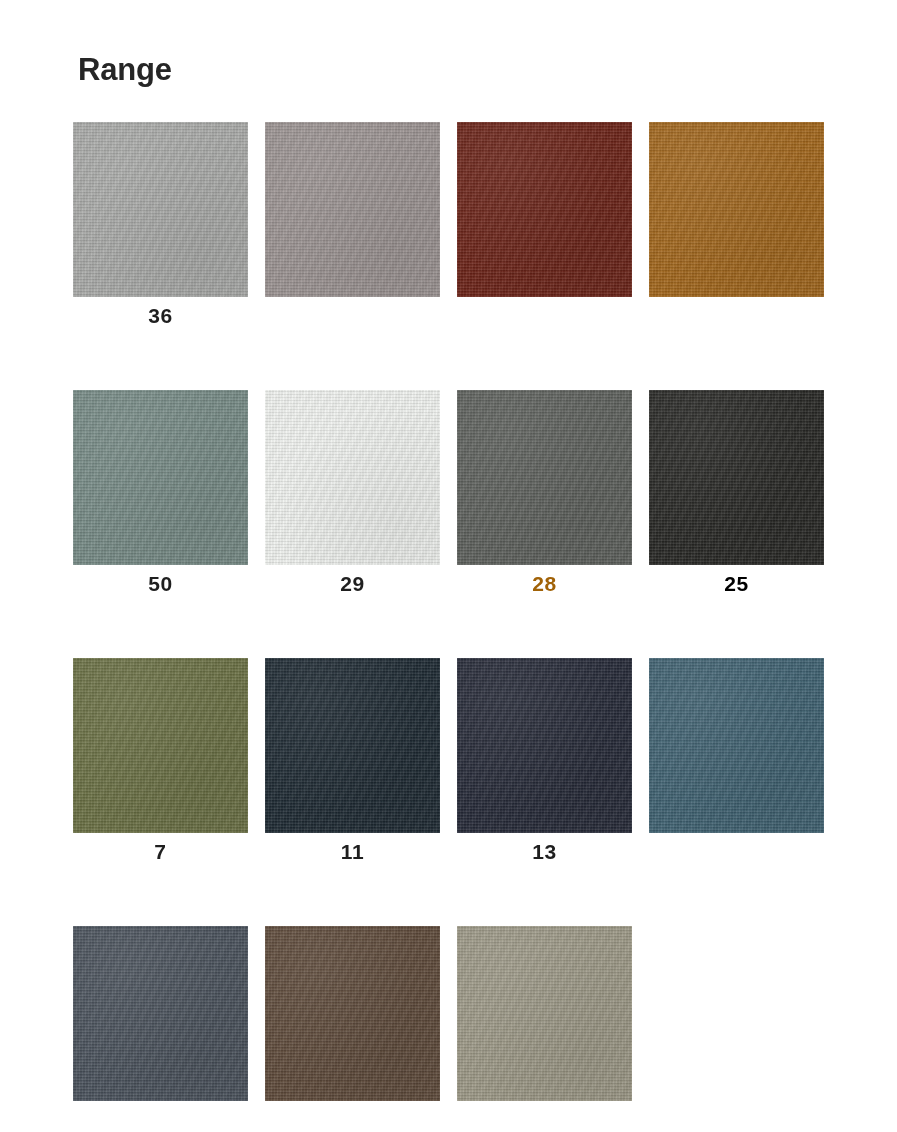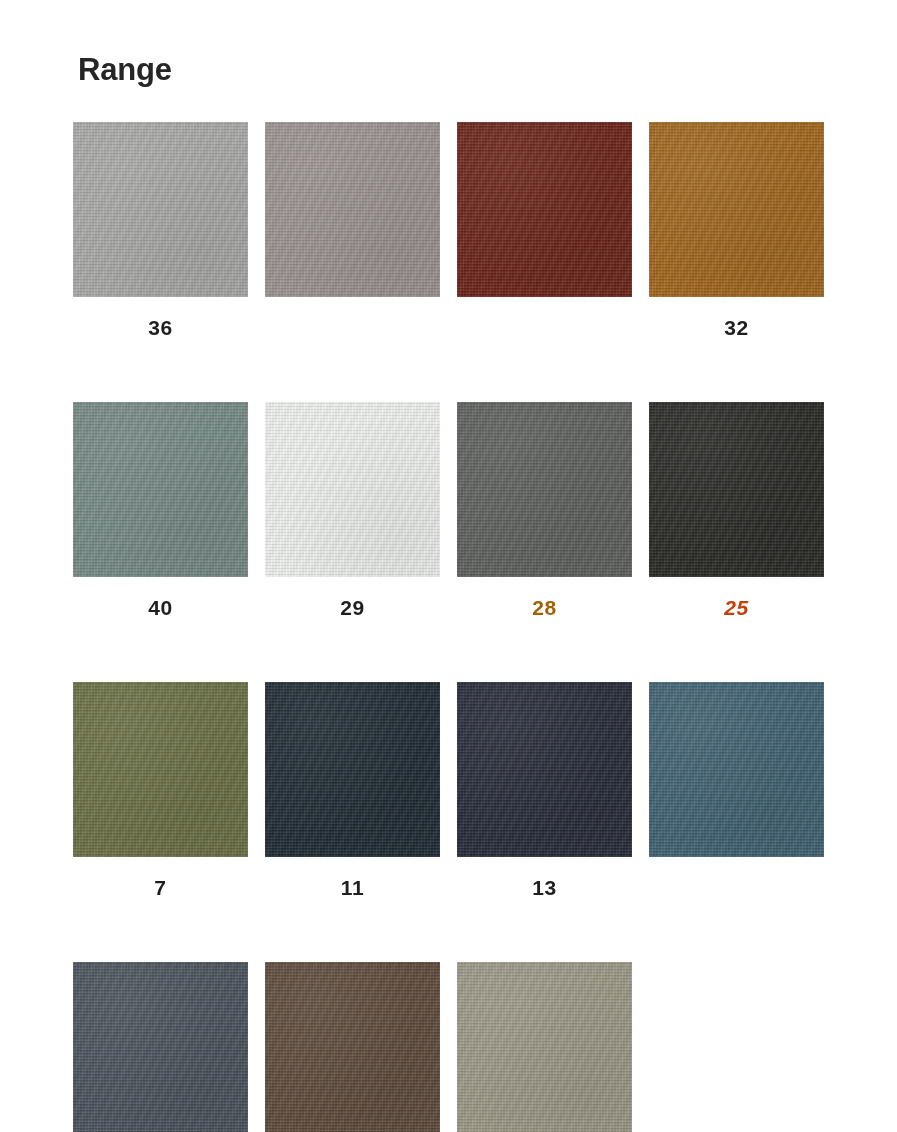--- a/index.html
+++ b/index.html
@@ -105,21 +105,21 @@
       radial-gradient(ellipse at 76% 78%, rgba(0,0,0,0.05), rgba(0,0,0,0) 65%);
   }
 
   .swatch-label {
     display: block;
     text-align: center;
     font-size: 21px;
     font-weight: bold;
     color: #1f1f1f;
     letter-spacing: 0.6px;
-    padding-top: 20px;
+    padding-top: 8px;
     line-height: 1;
   }
 </style>
 </head>
 <body>
 
 <div class="page" style="background: rgb(255, 255, 255);">
 
   <h1 class="page-title">Range</h1>
 
@@ -145,29 +145,28 @@
           <div class="weave-v"></div>
           <div class="weave-m"></div>
         </div>
       </div>
       <div class="swatch-cell">
         <div class="swatch-chip" style="background-color: rgb(161, 102, 28);">
           <div class="weave-h"></div>
           <div class="weave-v"></div>
           <div class="weave-m"></div>
         </div>
-        <span class="swatch-label" style="color: rgb(31, 31, 31);">32</span>
       </div>
       <div class="swatch-cell">
         <div class="swatch-chip" style="background-color: rgb(118, 138, 133);">
           <div class="weave-h"></div>
           <div class="weave-v"></div>
           <div class="weave-m"></div>
         </div>
-        <span class="swatch-label" style="color: rgb(31, 31, 31);">40</span>
+        <span class="swatch-label" style="color: rgb(31, 31, 31);">50</span>
       </div>
       <div class="swatch-cell">
         <div class="swatch-chip" style="background-color: rgb(240, 242, 239);">
           <div class="weave-h"></div>
           <div class="weave-v"></div>
           <div class="weave-m"></div>
         </div>
         <span class="swatch-label" style="color: rgb(31, 31, 31);">29</span>
       </div>
       <div class="swatch-cell">
@@ -177,21 +176,21 @@
           <div class="weave-m"></div>
         </div>
         <span class="swatch-label" style="color: #a16207;">28</span>
       </div>
       <div class="swatch-cell">
         <div class="swatch-chip" style="background-color: rgb(40, 40, 37);">
           <div class="weave-h"></div>
           <div class="weave-v"></div>
           <div class="weave-m"></div>
         </div>
-        <span class="swatch-label" style="color: #c2410c; font-style: italic;">25</span>
+        <span class="swatch-label" style="color: #000000;">25</span>
       </div>
       <div class="swatch-cell">
         <div class="swatch-chip" style="background-color: rgb(106, 112, 68);">
           <div class="weave-h"></div>
           <div class="weave-v"></div>
           <div class="weave-m"></div>
         </div>
         <span class="swatch-label" style="color: rgb(31, 31, 31);">7</span>
       </div>
       <div class="swatch-cell">

